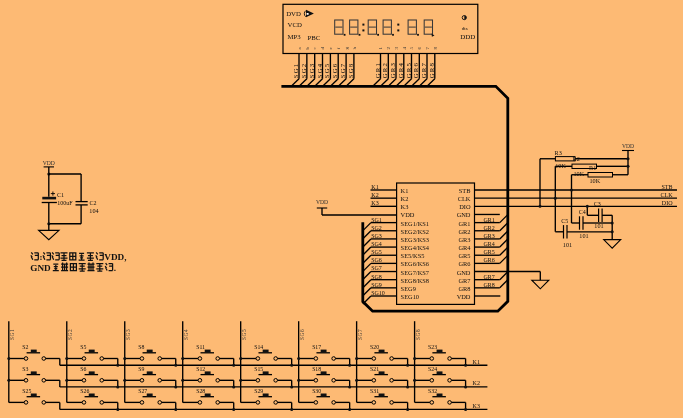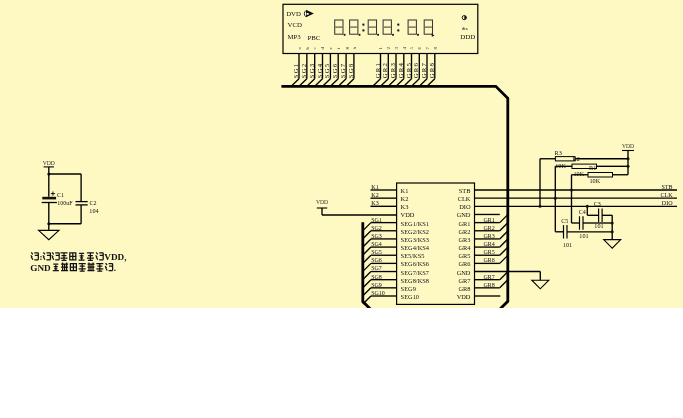--- a/index.html
+++ b/index.html
@@ -1,14 +1,14 @@
 <!DOCTYPE html>
 <html><head><meta charset="utf-8"><style>
 html,body{margin:0;padding:0;background:#fff;}
-#page{position:relative;width:683px;height:308px;background:#fef9c3;overflow:hidden;}
+#page{position:relative;width:683px;height:418px;background:#fdba74;overflow:hidden;}
 </style></head><body>
 <div id="page">
 <svg width="683" height="418" viewBox="0 0 683 418" xmlns="http://www.w3.org/2000/svg">
 <rect x="283" y="4.3" width="194.8" height="49.2" fill="none" stroke="#000" stroke-width="1.2"></rect>
 <text x="286.2" y="16.4" font-family="Liberation Serif, serif" font-size="6.8" text-anchor="start" fill="#111" font-weight="normal">DVD</text>
 <text x="287.5" y="26.9" font-family="Liberation Serif, serif" font-size="6.8" text-anchor="start" fill="#111" font-weight="normal">VCD</text>
 <text x="287.5" y="39.3" font-family="Liberation Serif, serif" font-size="6.8" text-anchor="start" fill="#111" font-weight="normal">MP3</text>
 <text x="307.5" y="40.0" font-family="Liberation Serif, serif" font-size="6.8" text-anchor="start" fill="#111" font-weight="normal">PBC</text>
 <path d="M306.0 9.7 L306.0 17.3 L313.9 13.5 Z" fill="#111" stroke="none"></path>
 <path d="M305.8 10.6 A4.0 4.0 0 0 0 305.8 16.8" stroke="#111" stroke-width="0.9" fill="none"></path>

